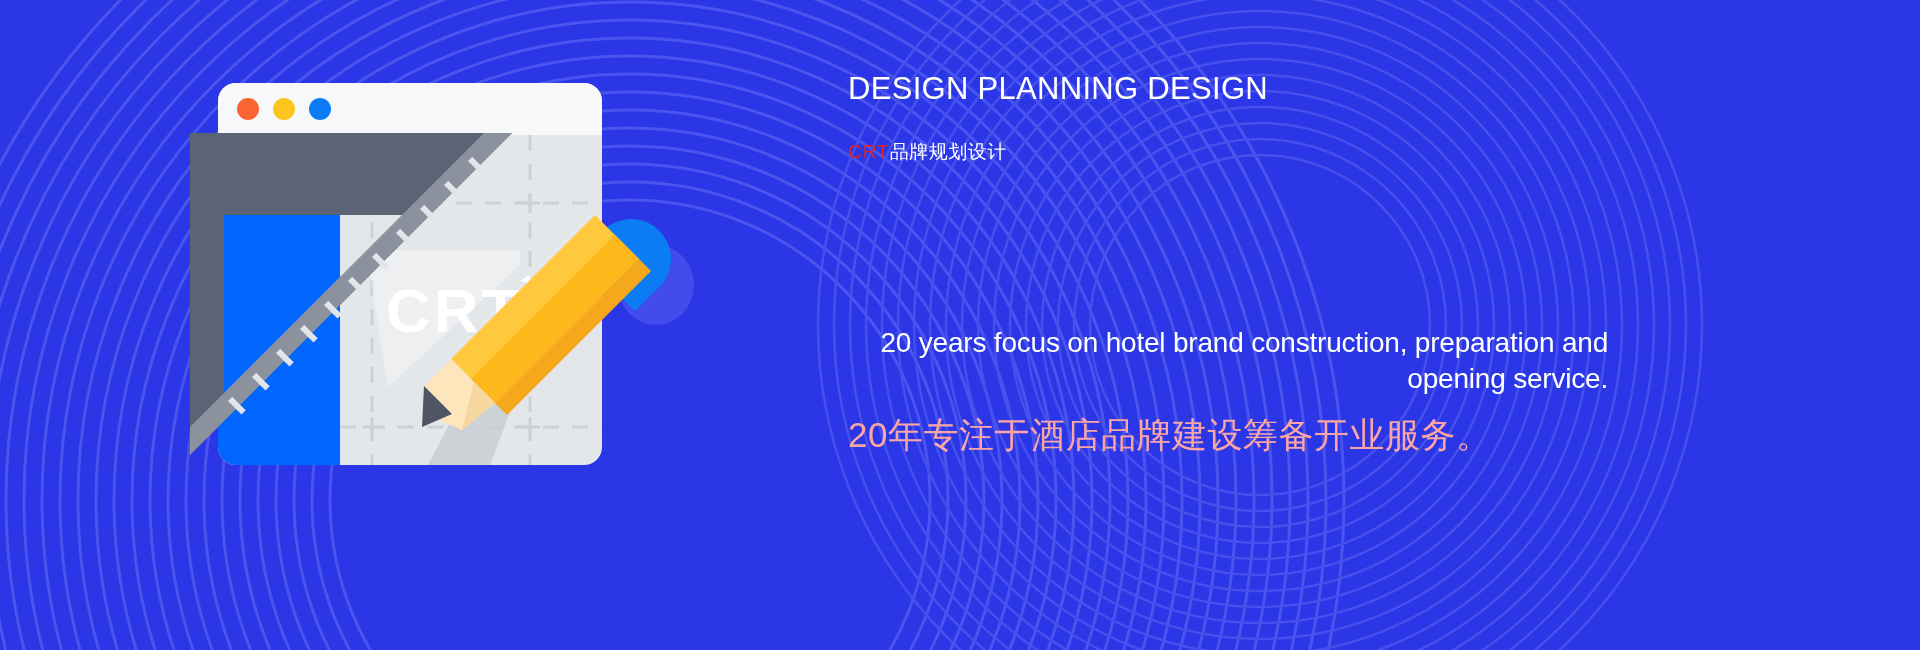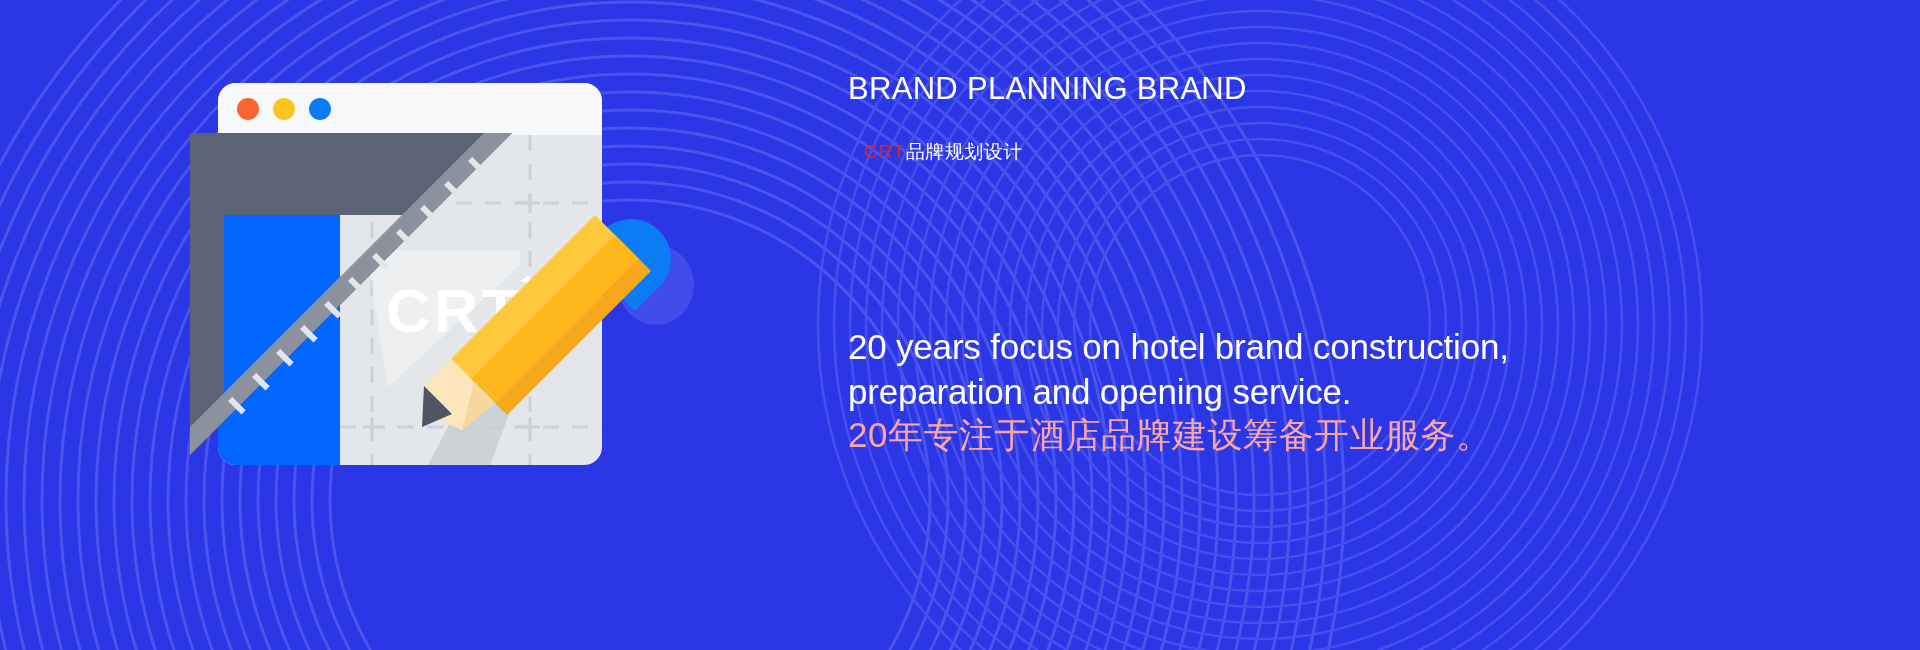--- a/index.html
+++ b/index.html
@@ -68,43 +68,44 @@
     font-size:31px;
     line-height:1.08;
     letter-spacing:0.3px;
     font-weight:400;
     white-space:pre-line;
   }
 
   .subhead {
     position:absolute;
     top:140px;
-    left:16px;
+    left:0;
     font-size:19px;
     line-height:1.3;
     color:#ffffff;
     font-weight:400;
     letter-spacing:0.5px;
     white-space:nowrap;
   }
   .subhead .crt-red {
     color:#e02424;
     letter-spacing:1px;
   }
 
   .tagline-en {
     position:absolute;
     top:325px;
     left:0;
     width:760px;
     color:#ffffff;
-    font-size:35px;
+    font-size:28px;
     line-height:1.28;
     font-weight:400;
     letter-spacing:-0.2px;
+    text-align:right;
   }
 
   .tagline-cn {
     position:absolute;
     top:412px;
     left:0;
     color:#fca5a5;
     font-size:35px;
     line-height:1.3;
     font-weight:400;
@@ -266,21 +267,21 @@
         <path d="M261 284 L305 328 L272 355 L239 341 L234 311 Z" fill="#fde6bb"></path>
         <path d="M284 307 L305 328 L272 355 Z" fill="#f6d79f"></path>
 
         <path d="M234 311 L262 339 L232 352 Z" fill="#4e5663"></path>
       </g>
     </svg>
   </div>
 
   <div id="copy">
 
-    <div class="headline">BRAND PLANNING BRAND</div>
+    <div class="headline">DESIGN PLANNING DESIGN</div>
 
     <div class="subhead">
       <span class="crt-red">CRT</span><span>品牌规划设计</span>
     </div>
 
     <div class="tagline-en">20 years focus on hotel brand construction, preparation and opening service.</div>
 
     <div class="tagline-cn">20年专注于酒店品牌建设筹备开业服务。</div>
 
   </div>

